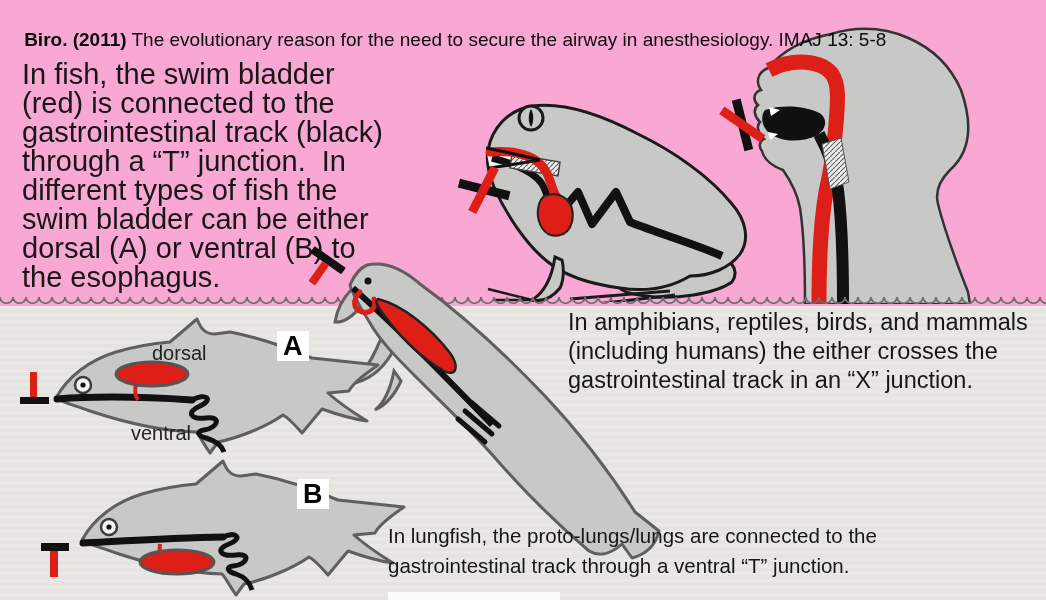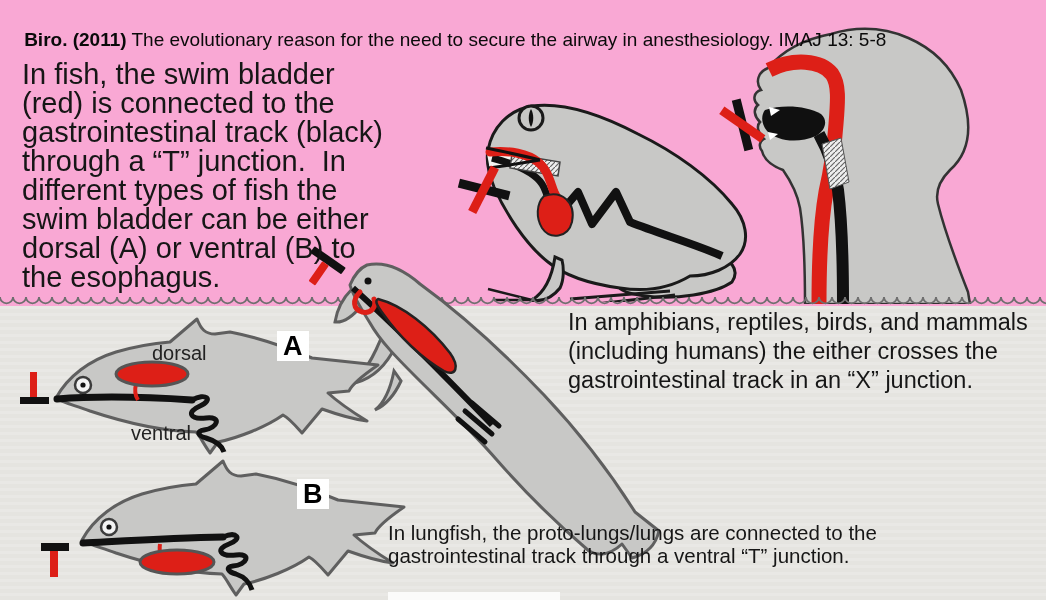--- a/index.html
+++ b/index.html
@@ -8,21 +8,21 @@
   .abs{position:absolute;}
   .water{left:0;top:306px;width:1046px;height:294px;
          background:#e9e8e4;
          background-image:linear-gradient(0deg, rgba(0,0,0,0.015) 50%, rgba(255,255,255,0.02) 50%);
          background-size:7px 7px;}
   .title{left:3px;top:7px;font-size:19px;white-space:pre;color:#0a0a0a;}
   .title b{font-weight:bold;}
   .para{white-space:pre;color:#161616;}
   .para-left{left:22px;top:60px;font-size:29px;line-height:29px;}
   .para-right{left:568px;top:308px;font-size:23.5px;line-height:29px;}
-  .para-bottom{left:388px;top:521px;font-size:20.5px;line-height:23px;}
+  .para-bottom{left:388px;top:521px;font-size:20.5px;line-height:30px;}
   .small-label{font-size:20px;color:#222;}
   .letter-label{font-weight:bold;font-size:27px;background:#ffffff;padding:0 6px;line-height:30px;color:#000;}
   .white-strip{left:388px;top:592px;width:172px;height:8px;background:#fbfbfa;}
   svg{display:block;}
 </style>
 </head>
 <body>
 
 <div class="stage">
 

